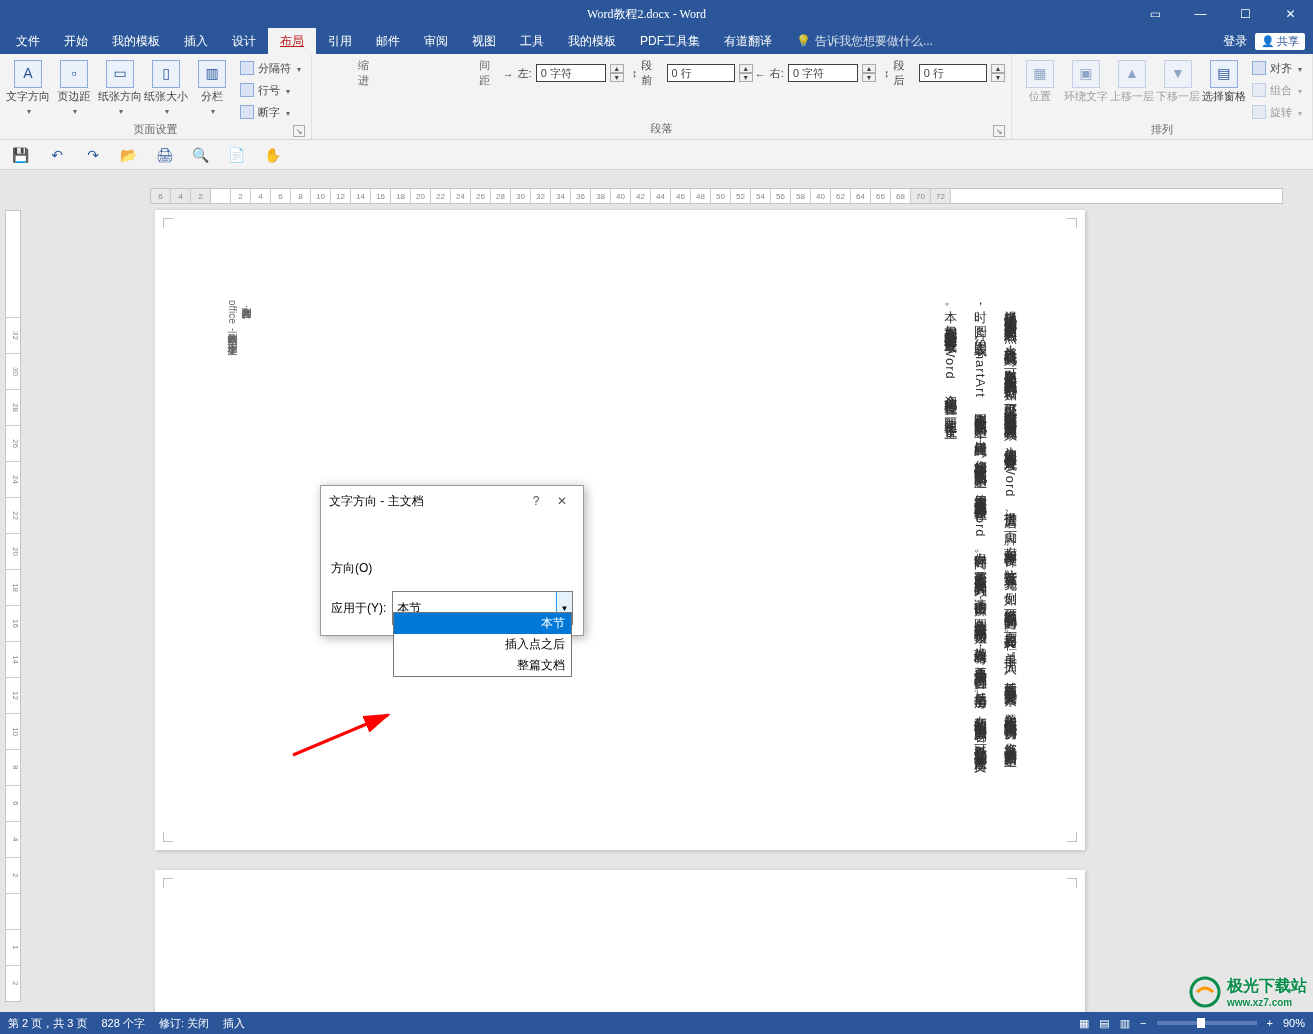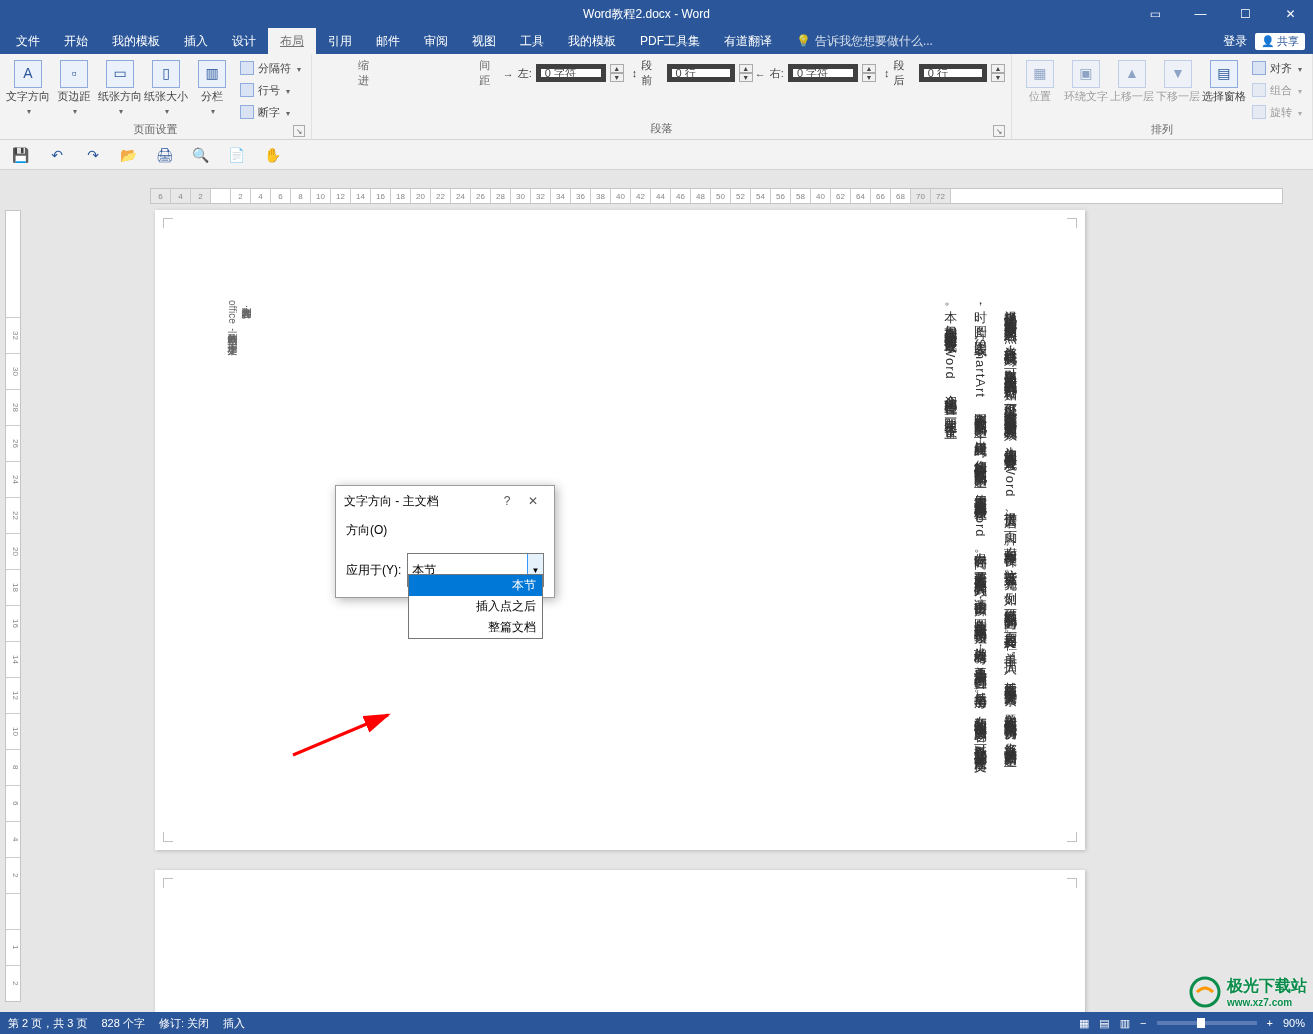--- a/index.html
+++ b/index.html
@@ -1,46 +1,46 @@
 <!DOCTYPE html>
 <html><head>
 <meta charset="utf-8">
 <style>
 * { margin: 0; padding: 0; box-sizing: border-box; font-family: "Microsoft YaHei", sans-serif; }
 body { background: #e6e6e6; width: 1313px; height: 1034px; overflow: hidden; position: relative; }
 
 
 .title-bar { height: 28px; background: #2b579a; display: flex; align-items: center; color: #fff; font-size: 12px; }
-.title-bar .title { flex: 1; text-align: center; }
+.title-bar .title { flex: 1; text-align: center; font-family: Liberation Serif, serif; }
 .title-bar .win-controls { display: flex; gap: 0; }
 .title-bar .win-btn { width: 45px; height: 28px; display: flex; align-items: center; justify-content: center; font-size: 12px; }
 .title-bar .left-spacer { width: 160px; display:flex; align-items:center; padding-left:8px; gap:4px;}
 
 
 .menu-bar { height: 26px; background: #2b579a; display: flex; align-items: center; padding-left: 4px; color: #fff; font-size: 12px; }
 .menu-tab { padding: 0 12px; height: 26px; display: flex; align-items: center; cursor: pointer; }
-.menu-tab.active { background: #f3f3f3; color: #737373; text-decoration: underline; }
+.menu-tab.active { background: #f3f3f3; color: #b91c1c; text-decoration: underline; }
 .tell-me { margin-left: 12px; opacity: 0.8; display: flex; align-items: center; gap: 4px; }
 .menu-right { margin-left: auto; display: flex; align-items: center; padding-right: 8px; gap: 8px; }
 .share-btn { background:#fff; color:#2b579a; padding:1px 6px; border-radius:2px; font-size:11px; display:flex; align-items:center; gap:2px;}
 
 
 .ribbon { height: 86px; background: #f3f3f3; border-bottom: 1px solid #d4d4d4; display: flex; font-size: 11px; color:#444; }
 .ribbon-group { border-right: 1px solid #e1e1e1; padding: 2px 6px; display: flex; flex-direction: column; }
 .ribbon-group .group-content { flex: 1; display: flex; align-items: flex-start; gap: 2px; padding-top:2px; }
 .ribbon-group .group-label { text-align: center; font-size: 11px; color: #666; height: 16px; position:relative; }
 .group-label .dlg-launcher { position:absolute; right:0; bottom:0; width:12px; height:12px; border:1px solid #aaa; font-size:8px; display:flex; align-items:center; justify-content:center; color:#666;}
 .rb-big { display: flex; flex-direction: column; align-items: center; width: 44px; gap: 2px; text-align: center; line-height: 1.1; padding-top:2px;}
 .rb-icon { width: 28px; height: 28px; border: 1px solid #8faadc; background: #eaf1fb; display:flex; align-items:center; justify-content:center; font-size:14px; color:#2b579a;}
 .rb-small-col { display:flex; flex-direction:column; gap:2px; }
 .rb-small { display: flex; align-items: center; gap: 4px; height: 20px; padding: 0 4px; font-size:11px; white-space:nowrap;}
 .rb-small .si { width:14px; height:14px; background:#d9e3f3; border:1px solid #8faadc; }
 .dd-arrow::after{content:"▾"; font-size:8px; margin-left:2px; color:#666;}
 .spin-row { display:flex; align-items:center; gap:4px; font-size:11px; }
-.spin-input { width:70px; height:18px; border:5px solid #404040; background:#fff; font-size:11px; padding-left:4px; display:flex; align-items:center; }
+.spin-input { width:70px; height:18px; border:1px solid #404040; background:#fff; font-size:11px; padding-left:4px; display:flex; align-items:center; }
 .spin-btns { display:flex; flex-direction:column; }
 .spin-btn { width:14px; height:9px; border:1px solid #ababab; background:#f0f0f0; font-size:7px; line-height:7px; text-align:center;}
 
 
 .qat { height: 30px; background: #f3f3f3; border-bottom: 1px solid #d4d4d4; display: flex; align-items: center; padding-left: 12px; gap: 18px; }
 .qat-btn { width: 18px; height: 18px; display: flex; align-items: center; justify-content: center; color: #2b579a; font-size: 14px; }
 
 
 .doc-area { position: absolute; top: 170px; left: 0; right: 0; bottom: 22px; background: #e6e6e6; overflow: hidden; }
 .ruler-h { position: absolute; top: 18px; left: 150px; right: 30px; height: 16px; background: #fff; border: 1px solid #c5c5c5; font-size: 8px; display:flex; }
@@ -54,25 +54,25 @@
 .page2 { top: 700px; height: 280px; }
 .page-corner{position:absolute; width:10px; height:10px; border:1px solid #c0c0c0;}
 .pc-tl{top:8px; left:8px; border-right:none; border-bottom:none;}
 .pc-tr{top:8px; right:8px; border-left:none; border-bottom:none;}
 .pc-bl{bottom:8px; left:8px; border-right:none; border-top:none;}
 .pc-br{bottom:8px; right:8px; border-left:none; border-top:none;}
 .vtext { position:absolute; top:90px; right:60px; writing-mode: vertical-rl; font-size: 13px; line-height: 2.3; color:#333; letter-spacing:1px; width:370px; height:450px;}
 .footnote{position:absolute; left:70px; top:90px; writing-mode:vertical-rl; font-size:10px; color:#666; height:200px;}
 
 
-.dialog { position:absolute; top:315px; left:335px; width:220px; background:#fff; border:1px solid #9b9b9b; box-shadow:2px 2px 10px rgba(0,0,0,.3); font-size:12px; }
+.dialog { position:absolute; top:315px; left:320px; width:264px; background:#fff; border:1px solid #9b9b9b; box-shadow:2px 2px 10px rgba(0,0,0,.3); font-size:12px; }
 .dialog-title { height:30px; display:flex; align-items:center; padding:0 8px; }
 .dialog-title .dt-text{flex:1;}
 .dialog-title .dt-btn{width:26px; text-align:center; font-size:12px; color:#555;}
-.dialog-body{padding:6px 10px 10px;}
+.dialog-body{padding:6px 10px 10px;margin-top:38px;}
 .fieldgroup{margin-bottom:8px;}
 .fieldgroup .fg-label{font-size:12px; margin-bottom:4px;}
 .orient-grid{display:grid; grid-template-columns:1fr 1fr 1fr; grid-template-rows:auto auto auto; gap:4px;}
 .orient-btn{border:1px solid #adadad; background:#fff; height:34px; display:flex; align-items:center; justify-content:center; font-size:11px;}
 .orient-btn.wide{grid-column:1/4;}
 .orient-btn.tall{height:72px; writing-mode:vertical-rl;}
 .orient-btn.selected{border:2px solid #2b579a;}
 .preview-box{border:1px solid #adadad; height:145px; margin-top:4px; position:relative; background:#fff;}
 .preview-inner{position:absolute; inset:8px; border:1px solid #333; padding:6px; writing-mode:vertical-rl; font-size:10px; line-height:1.6;}
 .dlg-cols{display:flex; gap:8px;}

